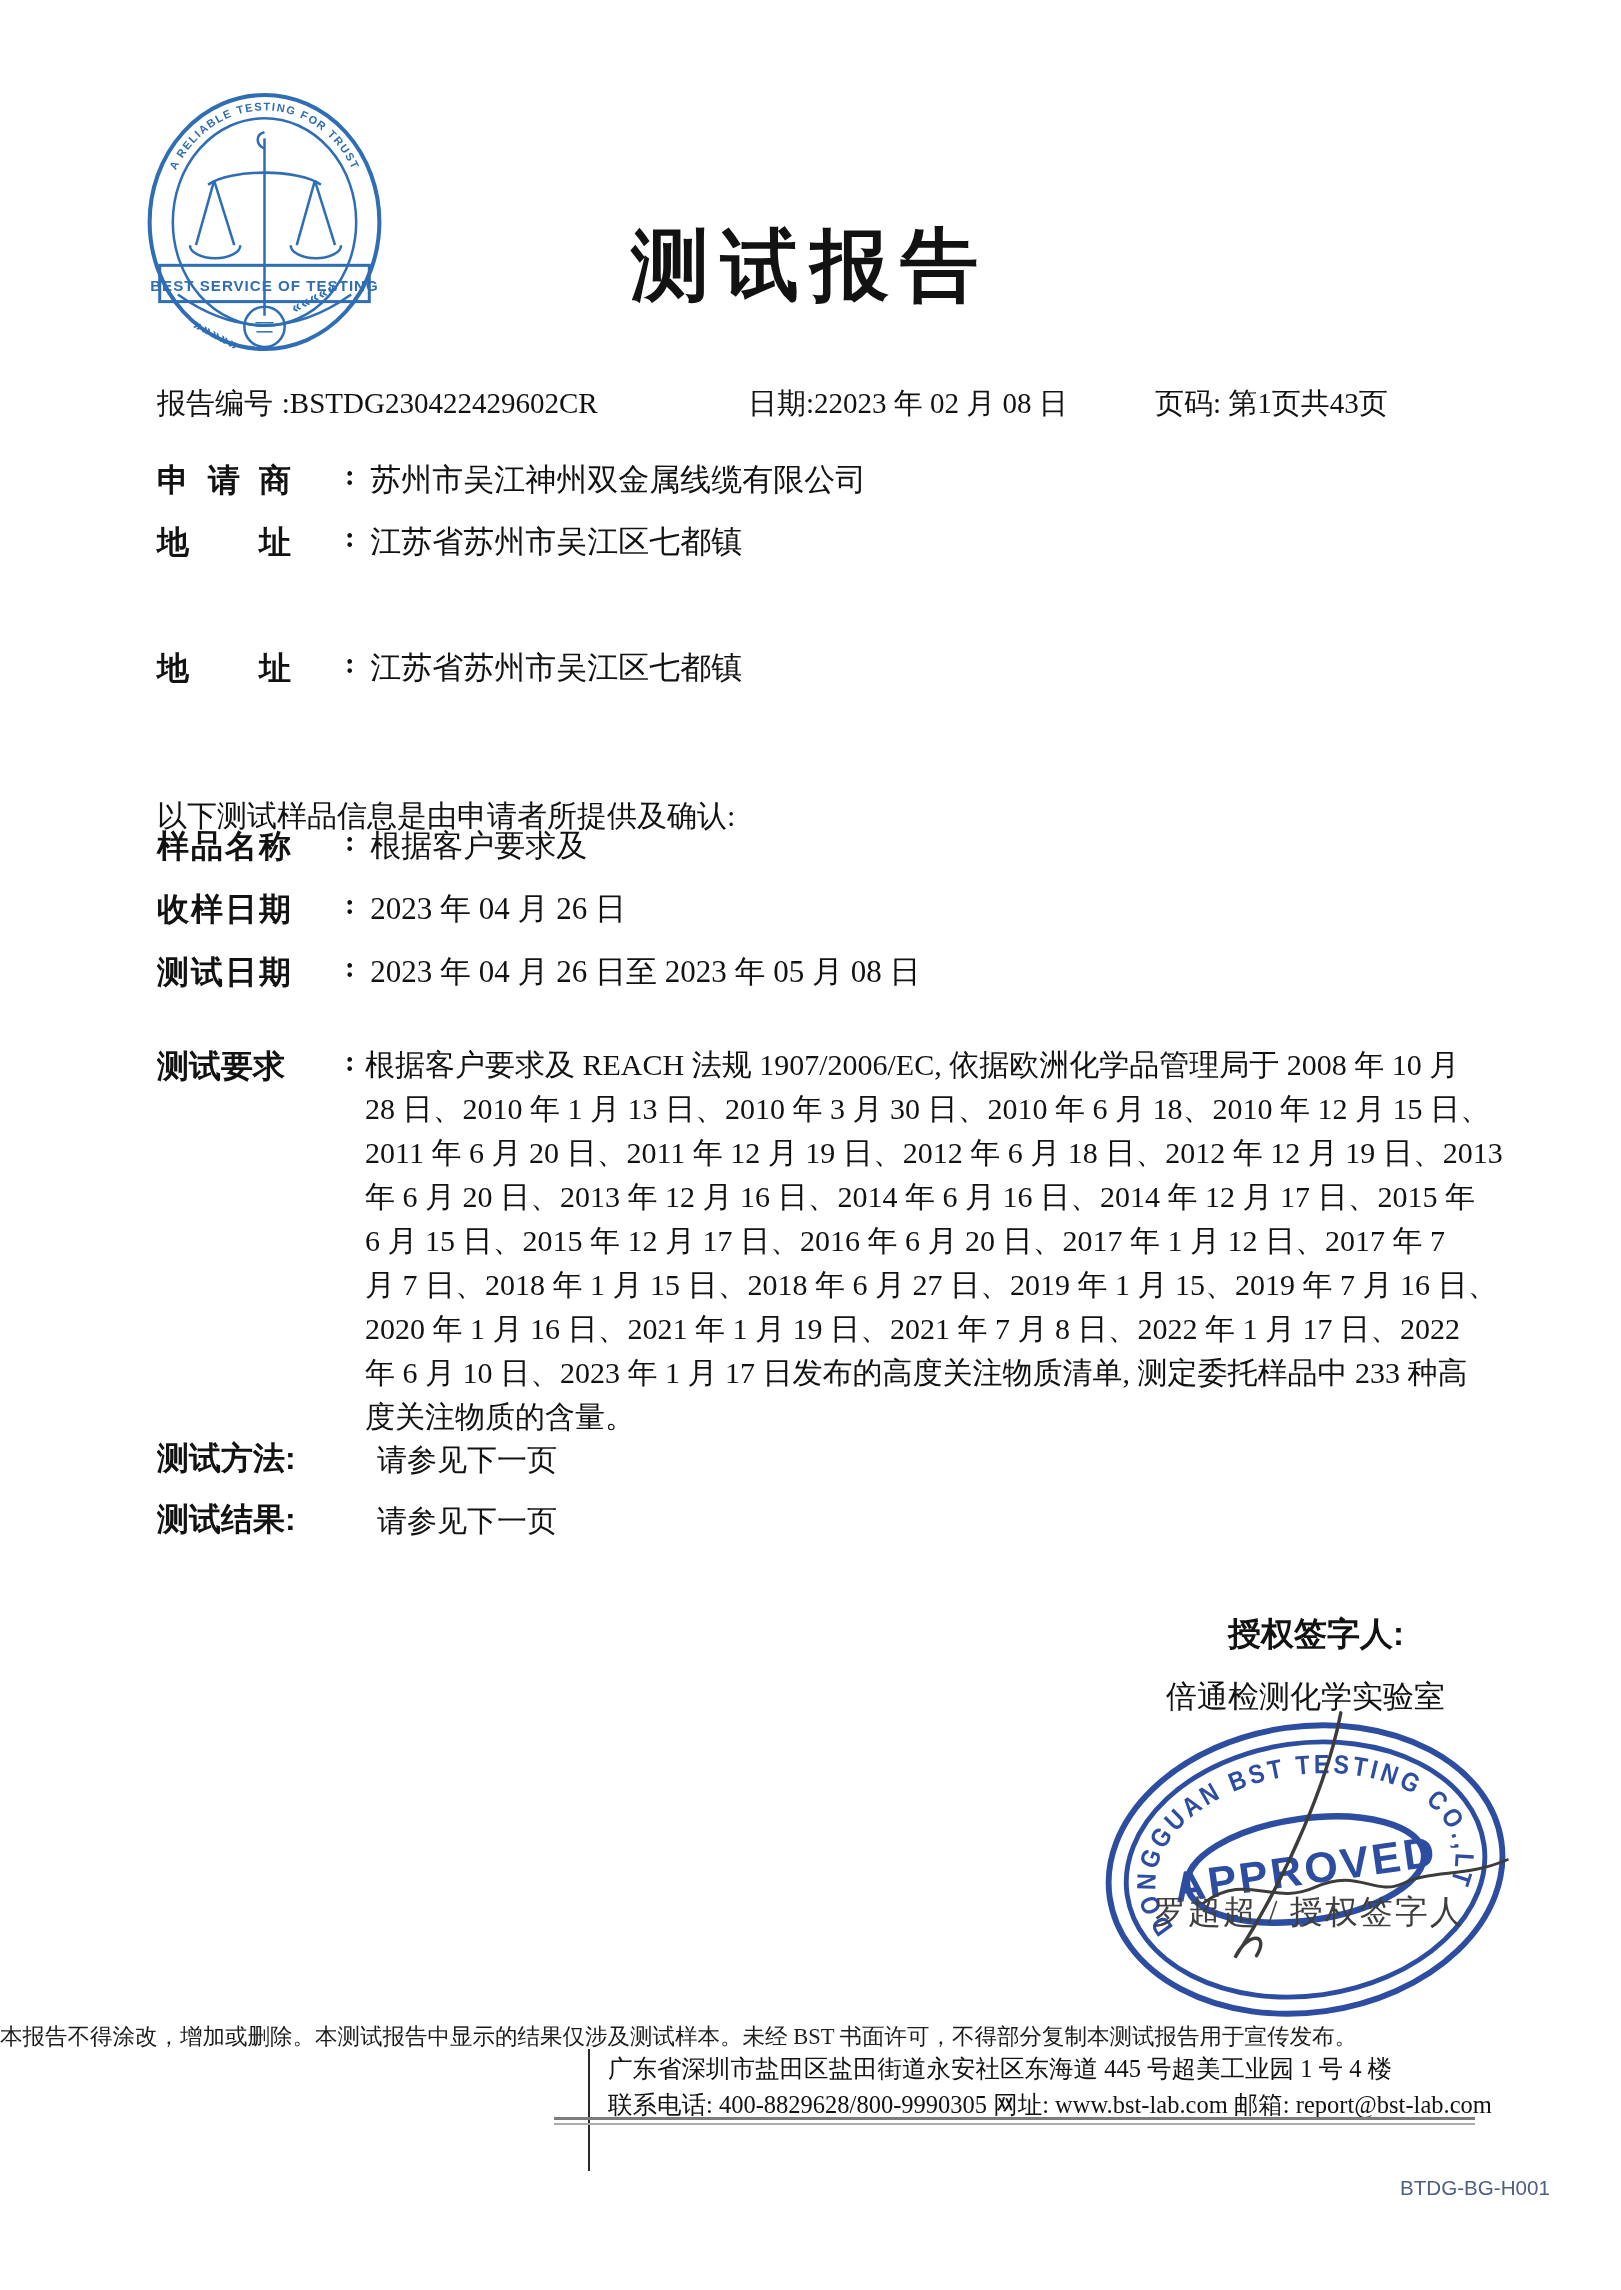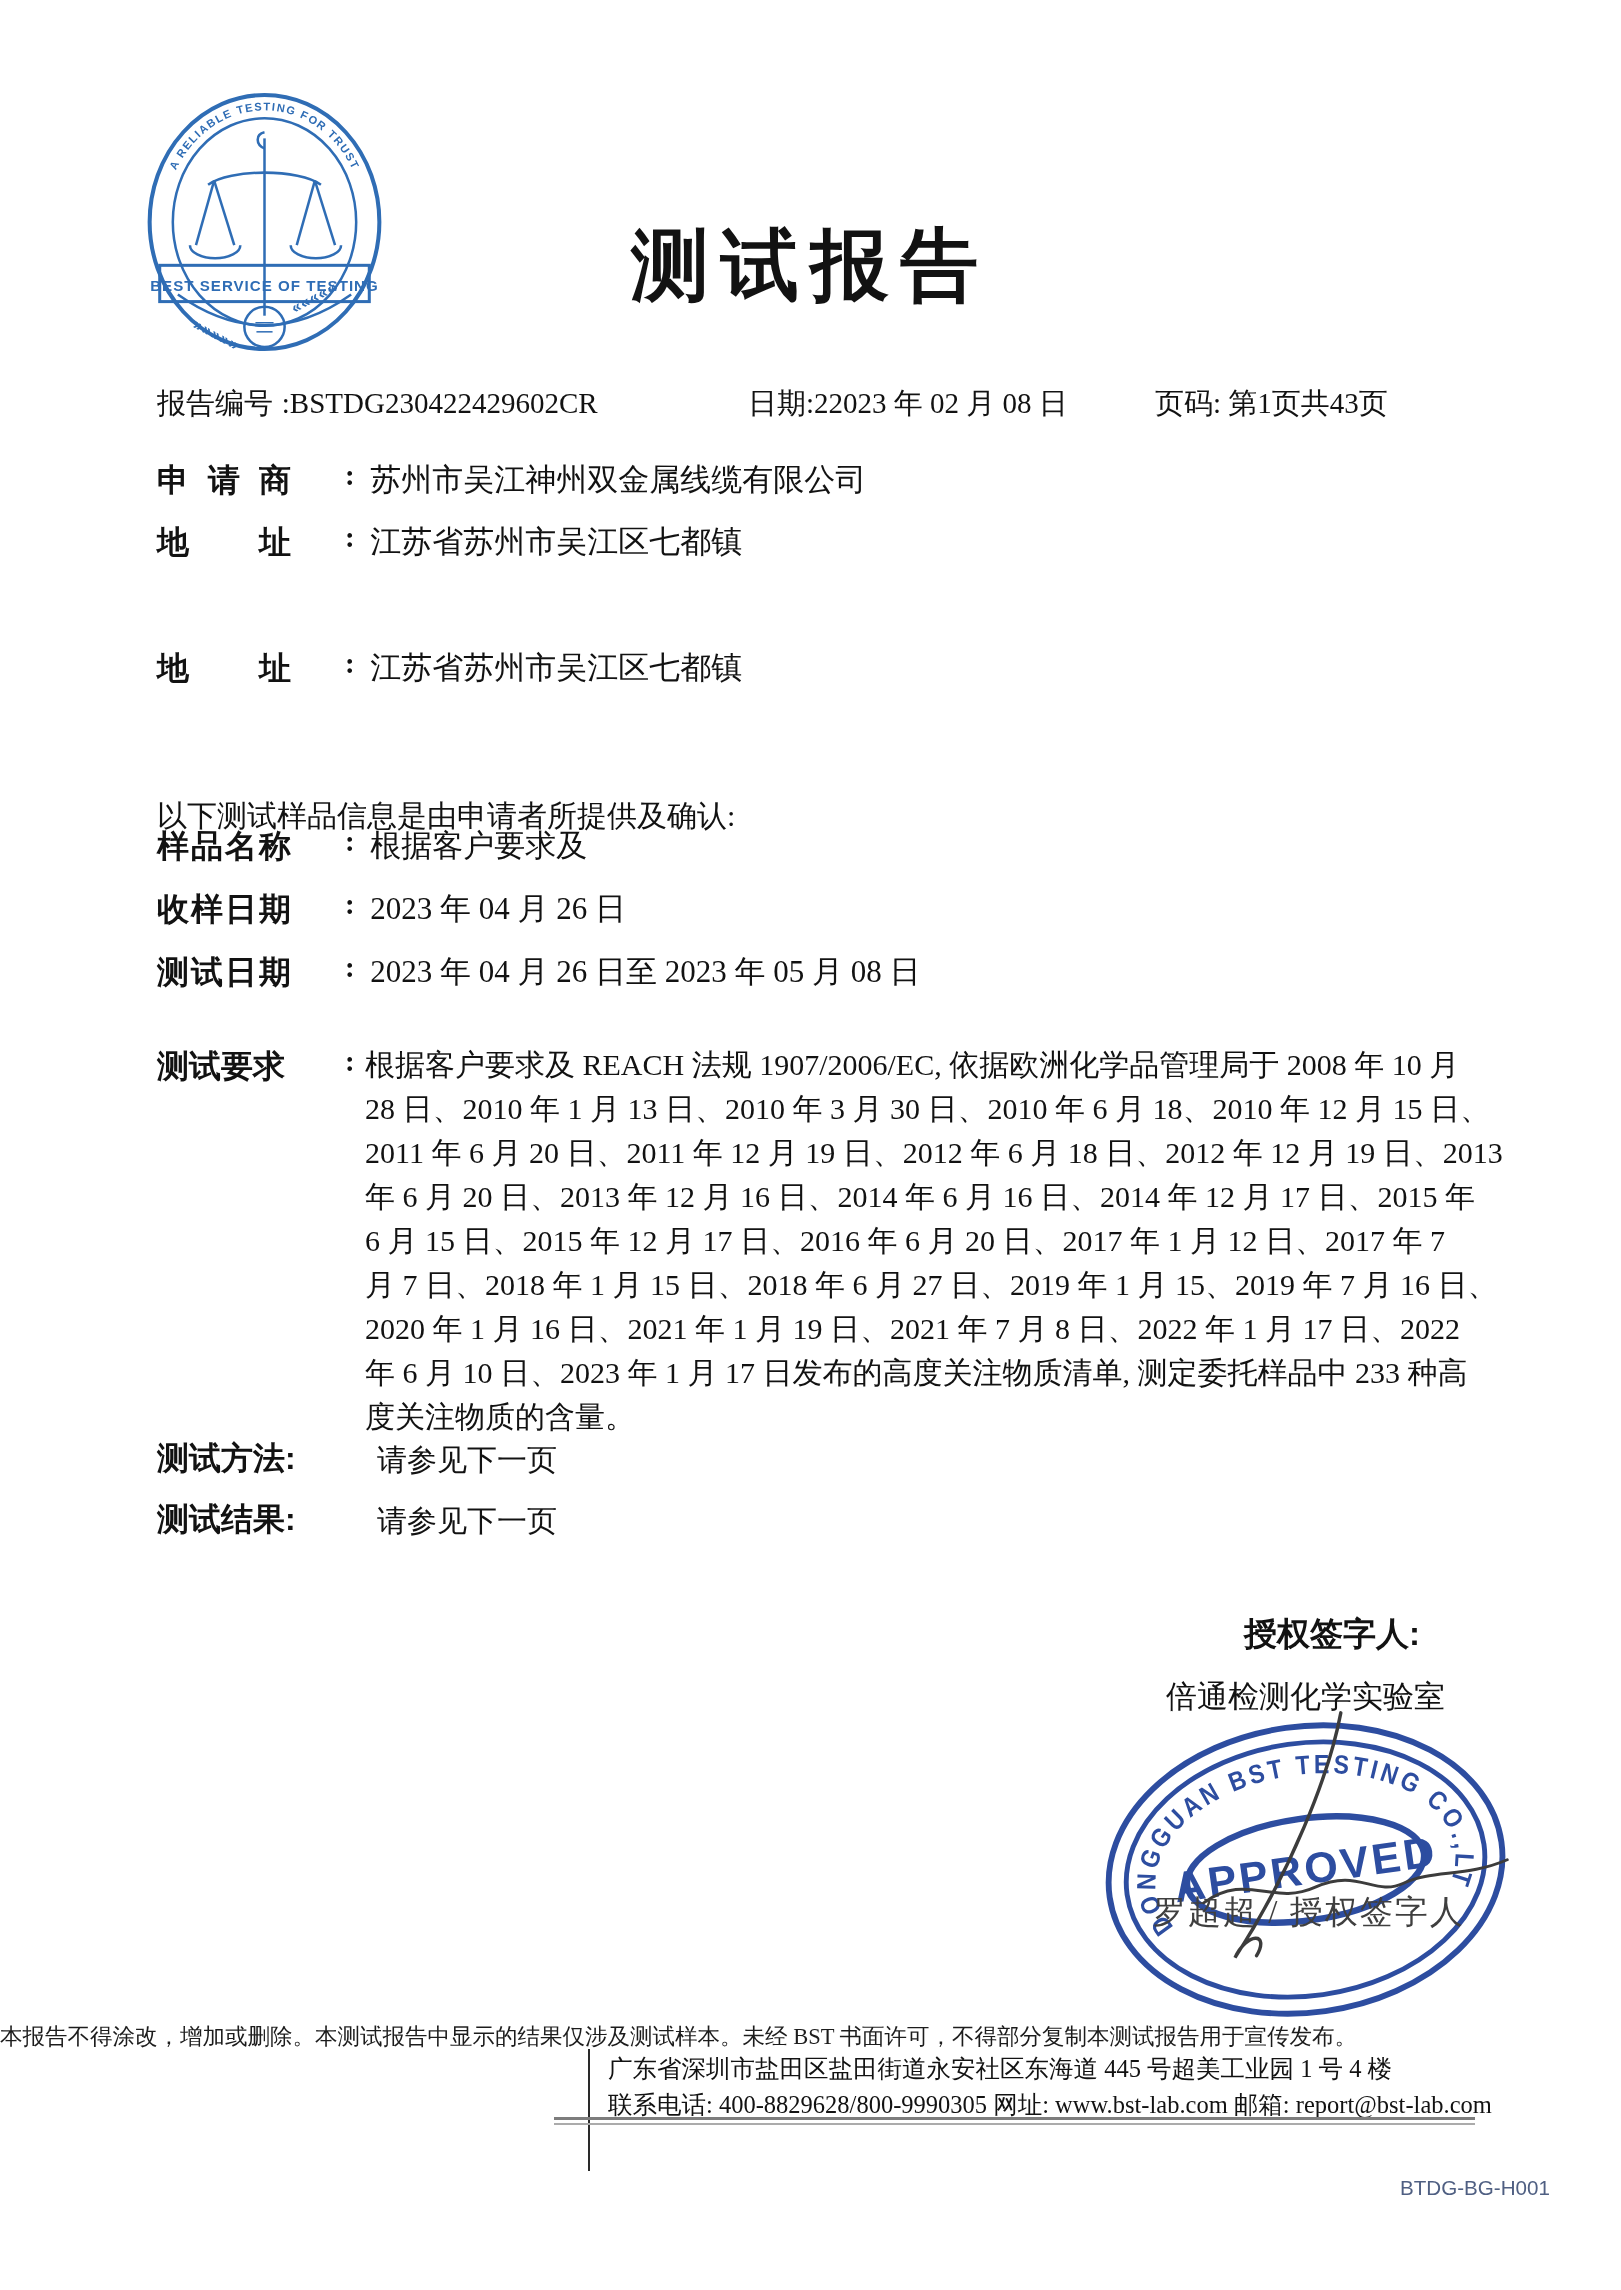--- a/index.html
+++ b/index.html
@@ -36,21 +36,21 @@
   .intro{position:absolute;left:157px;top:763px;font-size:30px;margin-top:33px;}
   
   .req-label{position:absolute;left:157px;top:1045px;font-family:"Liberation Sans",sans-serif;font-weight:bold;font-size:32px;}
   .req-colon{position:absolute;left:345px;top:1045px;font-weight:bold;font-size:29px;}
   .req-lines{position:absolute;left:365px;top:1043px;width:1147px;}
   .req-line{font-size:30px;line-height:44px;white-space:nowrap;}
   
   .mrow-label{position:absolute;left:157px;font-family:"Liberation Sans",sans-serif;font-weight:bold;font-size:32px;}
   .mrow-value{position:absolute;left:377px;font-size:30px;}
   
-  .auth-label{position:absolute;left:1228px;top:1612px;font-family:"Liberation Sans",sans-serif;font-weight:bold;font-size:33px;margin-left:16px;}
+  .auth-label{position:absolute;left:1228px;top:1612px;font-family:"Liberation Sans",sans-serif;font-weight:bold;font-size:33px;}
   .lab-name{position:absolute;left:1166px;top:1676px;font-size:31px;z-index:1;}
   .stamp{position:absolute;left:1088px;top:1705px;width:439px;height:331px;z-index:2;}
   .st{stroke:var(--stamp-blue);fill:none;}
   .st-txt{fill:var(--stamp-blue);font-family:"Liberation Sans",sans-serif;font-weight:bold;}
   .sig{stroke:#3c3c3c;fill:none;stroke-linecap:round;}
   .signer{position:absolute;left:1153px;top:1890px;font-size:33px;color:#3f3f3f;letter-spacing:2px;z-index:3;}
   
   .disclaimer{position:absolute;left:0;right:0;top:2021px;font-size:22.5px;color:#1c1c1c;}
   .footer-company{position:absolute;left:108px;top:2074px;font-family:"Liberation Sans",sans-serif;font-weight:bold;font-size:37px;letter-spacing:2px;}
   .footer-divider{position:absolute;left:588px;top:2049px;height:122px;border-left:2px solid #2a2a2a;}

